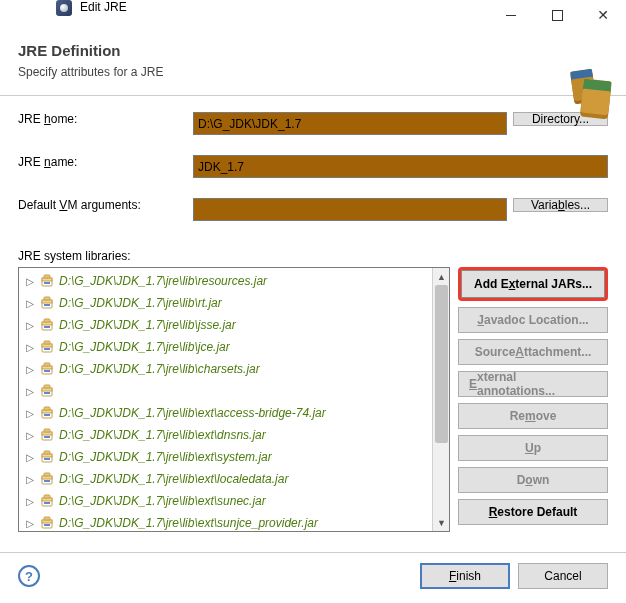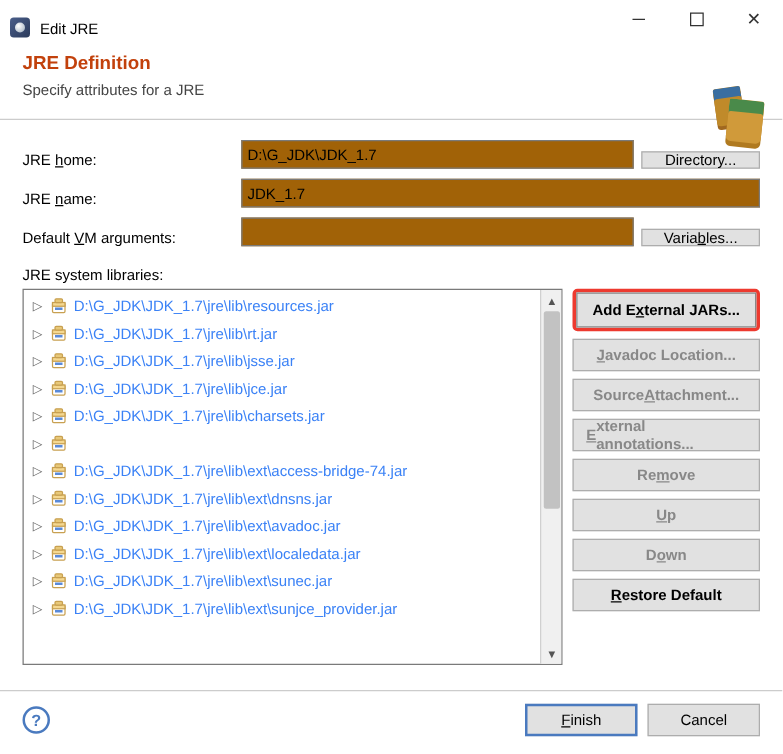--- a/index.html
+++ b/index.html
@@ -1,49 +1,49 @@
 <!DOCTYPE html>
 <html><head>
   <meta charset="utf-8">
   <style>
     * { box-sizing: border-box; font-family: "Segoe UI", Tahoma, sans-serif; font-size: 12px; }
     body { margin: 0; width: 626px; height: 603px; background: #fff; display: flex; flex-direction: column; }
-    .titlebar { height: 30px; display: flex; align-items: flex-end; padding: 0 0 0 8px; background: #fff; }
+    .titlebar { height: 30px; display: flex; align-items: flex-start; padding: 0 0 0 8px; background: #fff; margin-left: 48px; }
     .titlebar .app-icon { width: 16px; height: 16px; background: linear-gradient(135deg, #4a5e8a, #2a3a5a); border-radius: 3px; display: flex; align-items: center; justify-content: center; margin-right: 8px; }
     .titlebar .app-icon::after { content: ""; width: 8px; height: 8px; border-radius: 50%; background: radial-gradient(circle at 35% 35%, #fff, #9ab); }
     .titlebar .title-text { flex: 1; color: #000; font-size: 12px; }
     .titlebar .btns { display: flex; height: 100%; }
     .titlebar .btns div { width: 46px; display: flex; align-items: center; justify-content: center; color: #333; font-family: Arial, sans-serif; }
     .titlebar .btns .min::after { content: ""; width: 10px; border-top: 1px solid #333; }
     .titlebar .btns .max::after { content: ""; width: 9px; height: 9px; border: 1px solid #333; }
     .titlebar .btns .close { font-size: 14px; }
     .header { padding: 12px 18px 16px; position: relative; }
-    .header h1 { margin: 0 0 6px 0; font-size: 15px; font-weight: 600; color: #c2410c; }
+    .header h1 { margin: 0 0 6px 0; font-size: 15px; font-weight: 600; color: #404040; }
     .header p { margin: 0; color: #444; font-size: 12px; }
     .header .decor { position: absolute; right: 16px; top: 40px; width: 54px; height: 44px; }
     .header .decor::before { content: ""; position: absolute; right: 16px; top: 0; width: 22px; height: 30px; background: #c08a2a; border-radius: 2px 2px 3px 3px; box-shadow: inset 0 8px 0 #3a6ea0, 0 3px 0 #a06820; transform: rotate(-8deg); }
     .header .decor::after { content: ""; position: absolute; right: 0; bottom: 0; width: 28px; height: 34px; background: #d09a3a; border-radius: 2px 2px 4px 4px; box-shadow: inset 0 10px 0 #4a8a4a, 0 4px 0 #b07a20; transform: rotate(6deg); }
     .hr { border-top: 1px solid #ccc; margin: 0; }
     .body-area { flex: 1; padding: 16px 18px 8px; display: flex; flex-direction: column; min-height: 0; }
-    .form-row { display: flex; align-items: flex-end; margin-bottom: 8px; }
+    .form-row { display: flex; align-items: flex-start; margin-bottom: 20px; }
     .form-row label { width: 175px; }
     .form-row input[type="text"] { flex: 1; height: 23px; padding: 2px 4px; border: 1px solid #7a7a7a; background: #a16207; }
     .form-row .end-btn { margin-left: 6px; width: 95px; text-align: center; }
     .u { text-decoration: underline; }
     .btn { height: 14px; border: 1px solid #adadad; background: #e1e1e1; padding: 0 10px; font-size: 12px; display: inline-flex; align-items: center; justify-content: center; cursor: default; }
     .btn.disabled { color: #888; }
     .libs-label { margin: 8px 0 4px; }
     .libs-area { flex: 1; display: flex; gap: 8px; min-height: 0; }
     .tree-wrap { flex: 1; border: 1px solid #7a7a7a; display: flex; min-height: 0; }
     .tree { flex: 1; overflow: hidden; padding: 2px 0; }
     .tree-item { display: flex; align-items: center; height: 22px; padding-left: 4px; white-space: nowrap; }
     .tree-item .expander { width: 14px; text-align: center; color: #666; font-size: 10px; }
     .tree-item .jar-icon { width: 16px; height: 16px; display: inline-flex; align-items: center; justify-content: center; margin: 0 4px 0 2px; }
     .tree-item .jar-icon svg { display: block; }
-    .tree-item .path { color: #3b82f6; }
+    .tree-item .path { color: #4d7c0f; font-style: italic; }
     .vscroll { width: 17px; background: #f0f0f0; border-left: 1px solid #d0d0d0; position: relative; }
     .vscroll .arrow { position: absolute; left: 0; width: 17px; height: 17px; display: flex; align-items: center; justify-content: center; font-size: 9px; color: #555; }
     .vscroll .arrow.up { top: 0; }
     .vscroll .arrow.down { bottom: 0; }
     .vscroll .thumb { position: absolute; left: 2px; width: 13px; top: 17px; height: 158px; background: #c2c2c2; border-radius: 2px; }
     .side-btns { width: 150px; display: flex; flex-direction: column; gap: 6px; font-weight: bold; }
     .side-btns .btn { height: 26px; justify-content: center; }
     .side-btns .highlight { position: relative; border: 3px solid #ed3a2f; height: 34px; border-radius: 4px; }
     .side-btns .highlight .btn { height: 100%; width: 100%; border: 1px solid #888; }
     .footer { padding: 10px 18px 14px; display: flex; align-items: center; border-top: 1px solid #ccc; margin-top: 12px; }
@@ -198,21 +198,21 @@
           <div class="tree-item">
             <span class="expander">▷</span>
             <span class="jar-icon">
               <svg width="16" height="16" viewBox="0 0 16 16">
                 <rect x="3" y="5" width="10" height="8" rx="1" fill="#fff" stroke="#c8a050"></rect>
                 <rect x="3" y="5" width="10" height="3" fill="#f5d890" stroke="#c8a050"></rect>
                 <rect x="5" y="2" width="6" height="3" rx="1" fill="#e8c878" stroke="#c8a050"></rect>
                 <rect x="5" y="9" width="6" height="2" fill="#5a8ad8"></rect>
               </svg>
             </span>
-            <span class="path">D:\G_JDK\JDK_1.7\jre\lib\ext\avadoc.jar</span>
+            <span class="path">D:\G_JDK\JDK_1.7\jre\lib\ext\system.jar</span>
           </div>
           <div class="tree-item">
             <span class="expander">▷</span>
             <span class="jar-icon">
               <svg width="16" height="16" viewBox="0 0 16 16">
                 <rect x="3" y="5" width="10" height="8" rx="1" fill="#fff" stroke="#c8a050"></rect>
                 <rect x="3" y="5" width="10" height="3" fill="#f5d890" stroke="#c8a050"></rect>
                 <rect x="5" y="2" width="6" height="3" rx="1" fill="#e8c878" stroke="#c8a050"></rect>
                 <rect x="5" y="9" width="6" height="2" fill="#5a8ad8"></rect>
               </svg>

